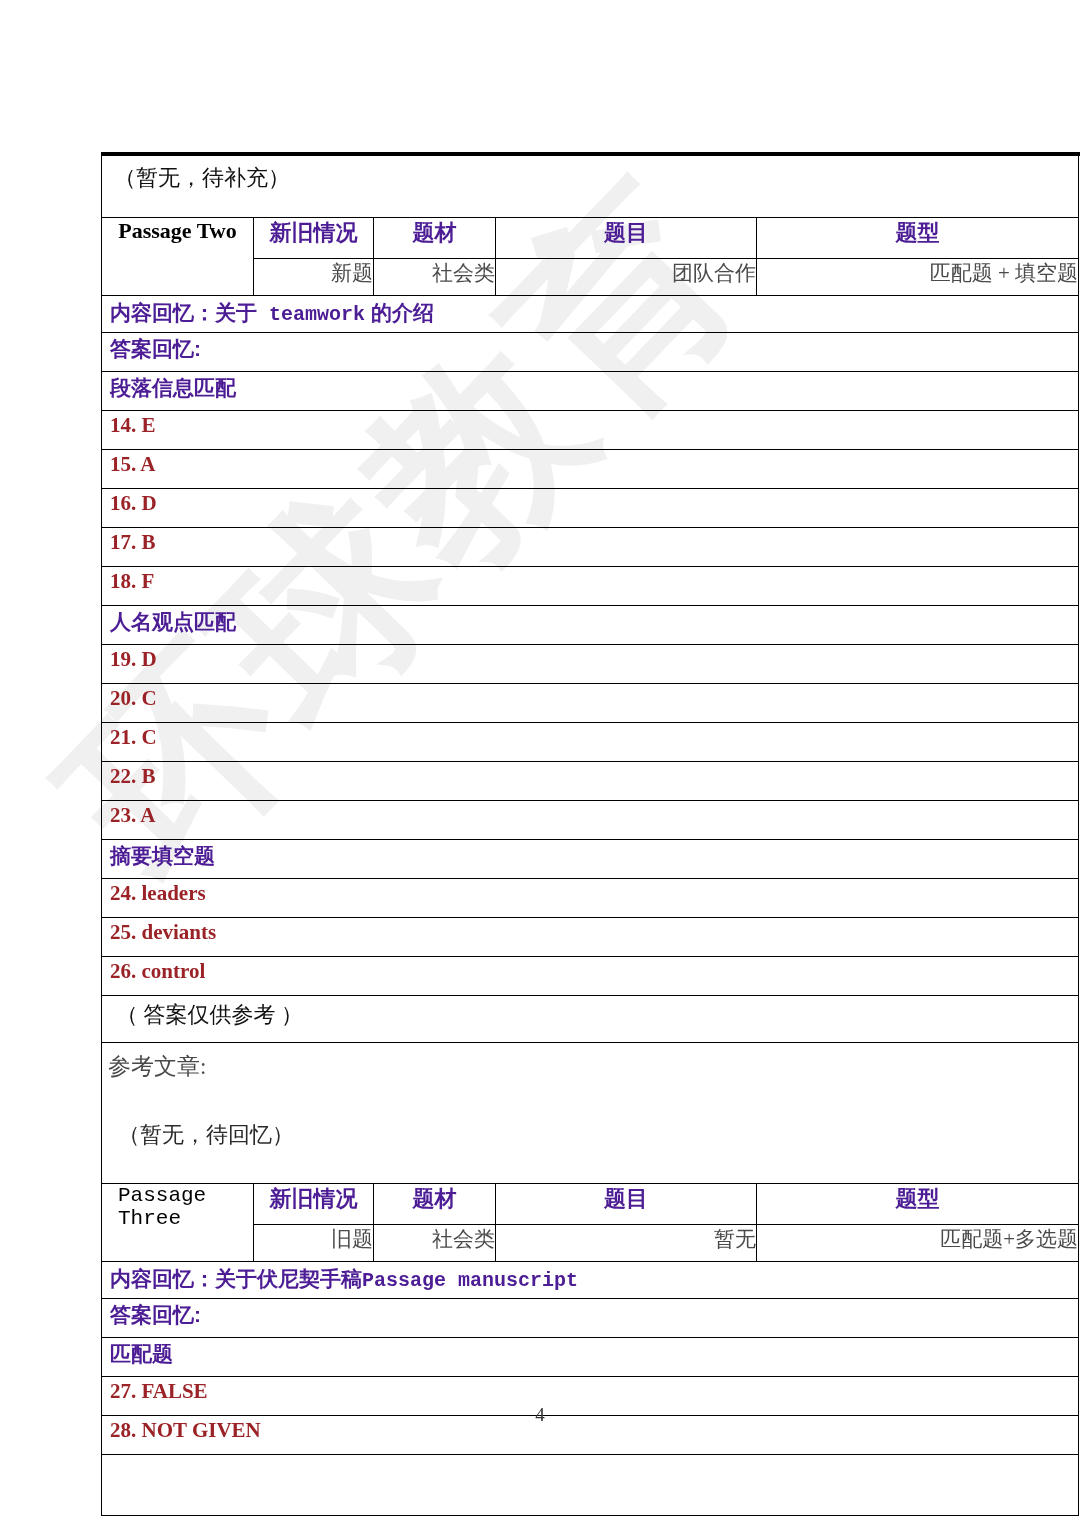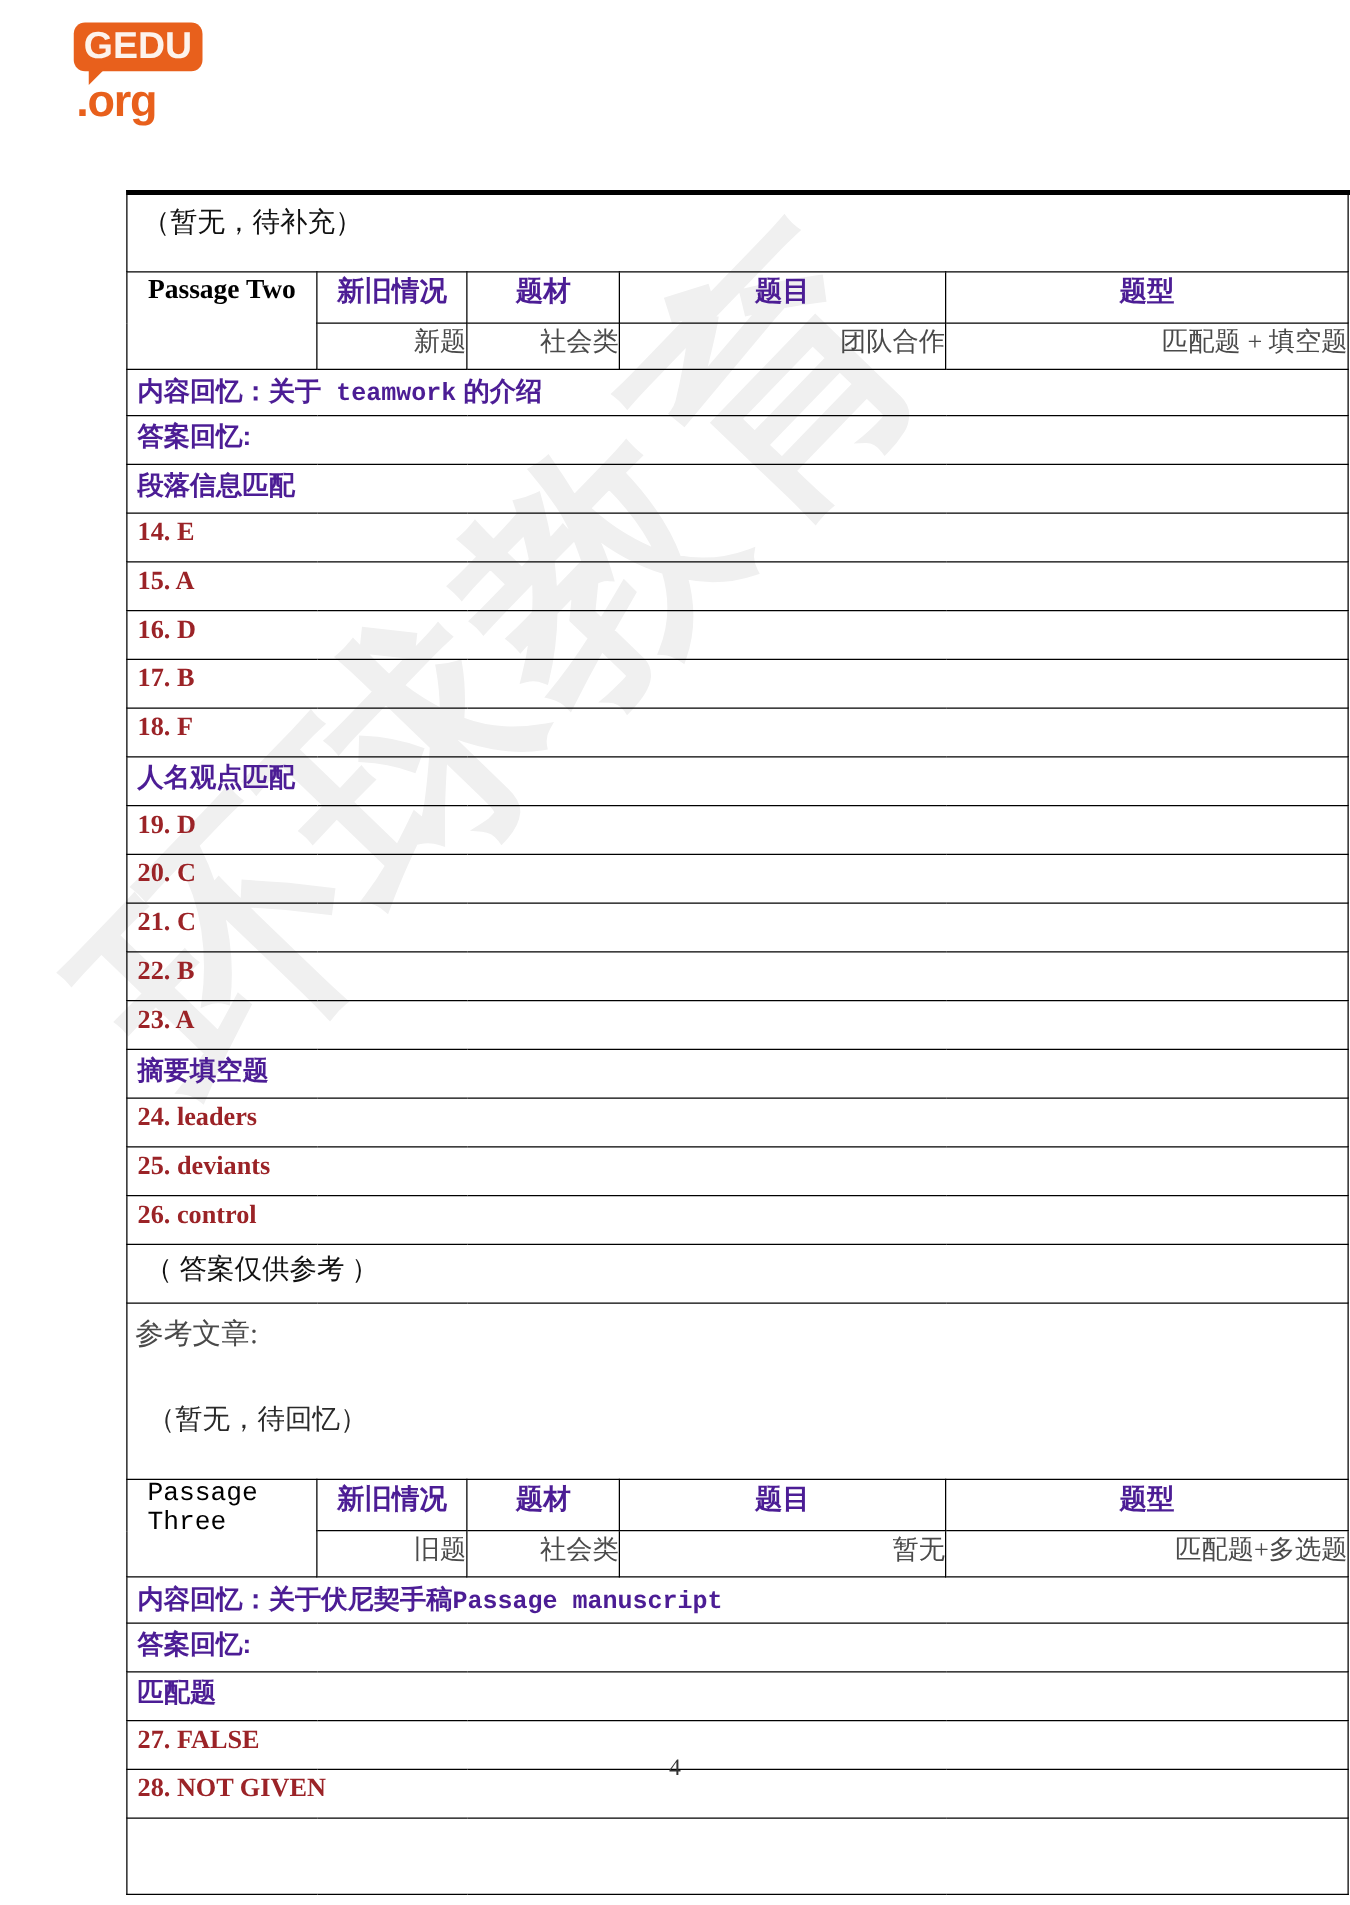--- a/index.html
+++ b/index.html
@@ -224,27 +224,20 @@
   }
 </style>
 </head>
 <body>
 
 <div id="watermark">
   <div class="wm-text">环球教育</div>
 </div>
 
 <div id="logo">
-  <div class="logo-right">
-    <div class="gedu-bubble">
-      <span>GEDU</span>
-      <div class="gedu-tail"></div>
-    </div>
-    <div class="dot-org">.org</div>
-  </div>
 </div>
 
 <div id="doc">
   <div class="rule-thick"></div>
 
   <table class="tbl">
     <colgroup>
       <col style="width:152px">
       <col style="width:120px">
       <col style="width:122px">

